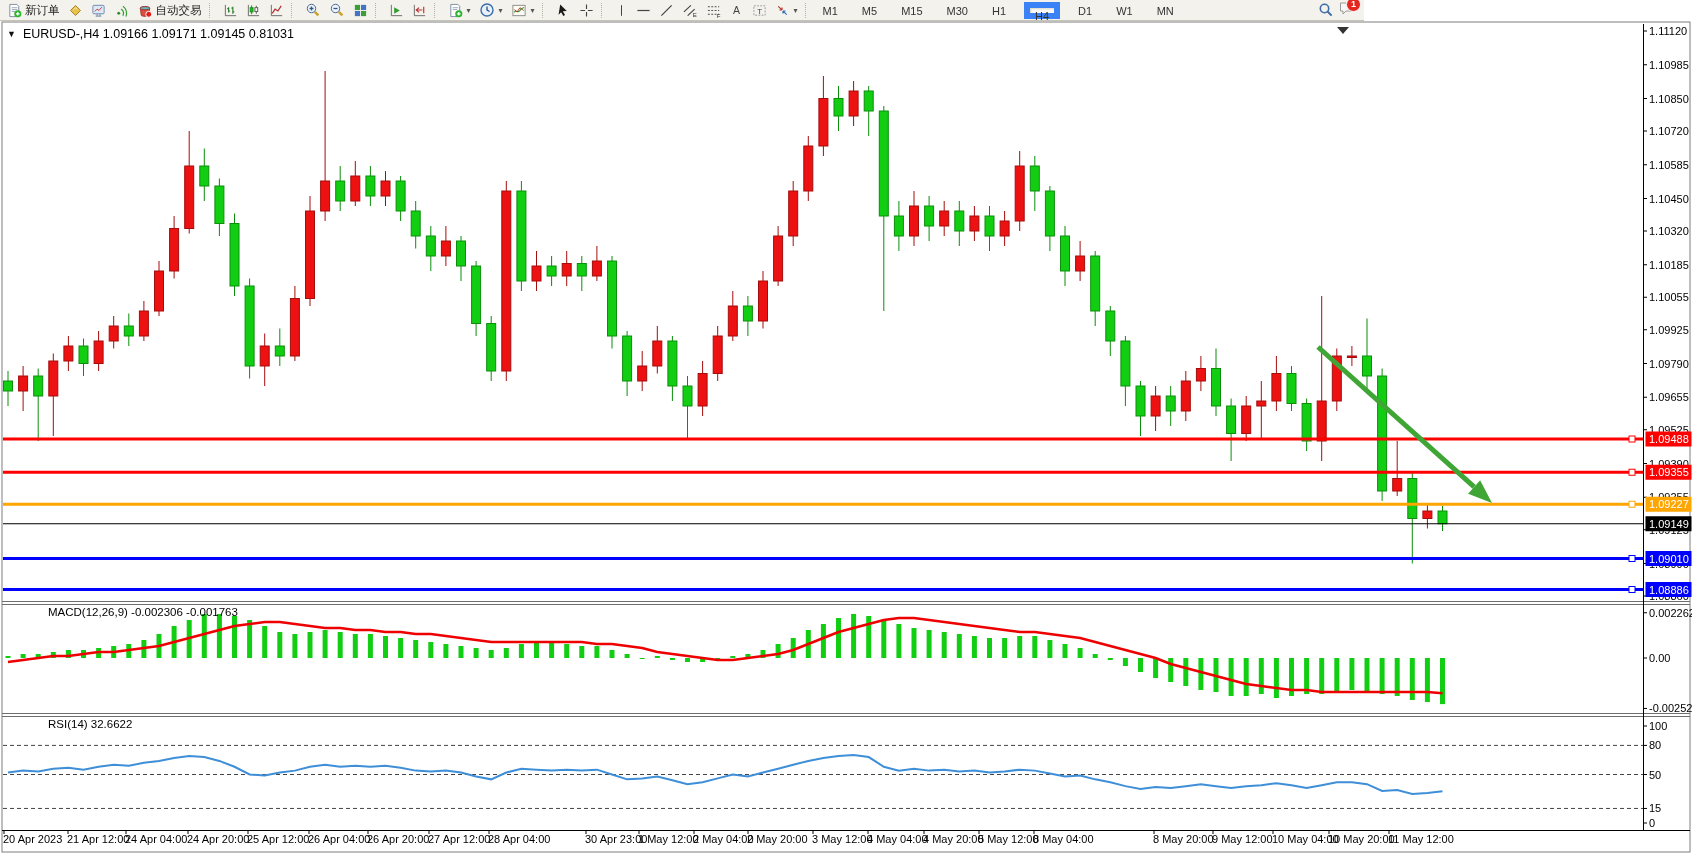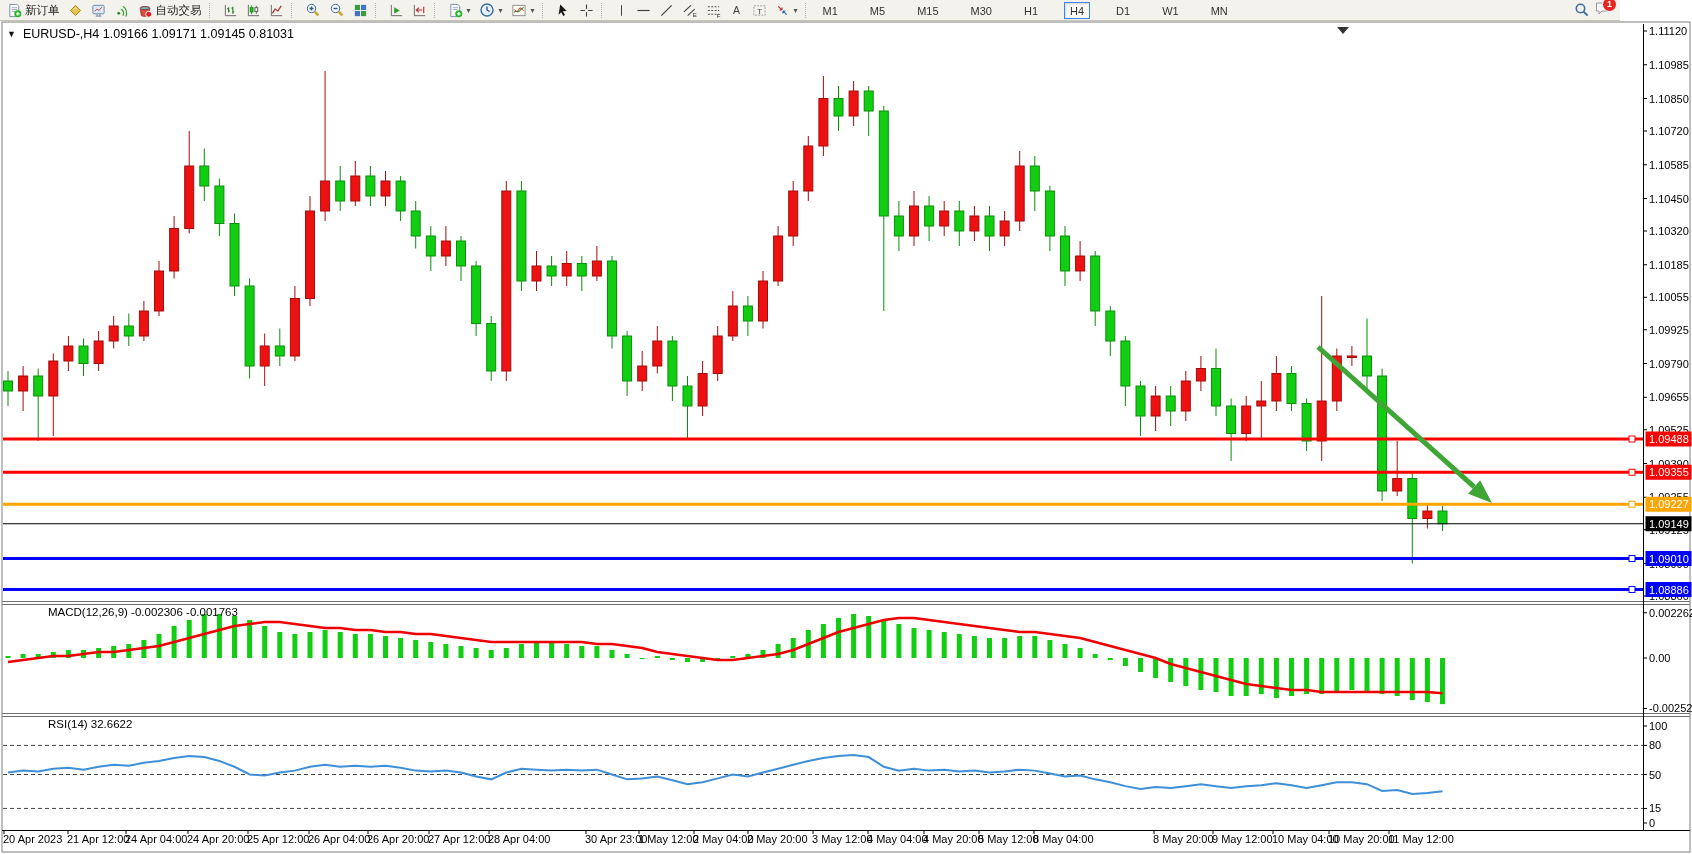--- a/index.html
+++ b/index.html
@@ -1,28 +1,28 @@
 <!DOCTYPE html>
 <html><head>
 <meta charset="utf-8">
 <style>
   html,body{margin:0;padding:0;background:#fff;width:1692px;height:854px;overflow:hidden;
     font-family:"Liberation Sans",sans-serif;-webkit-font-smoothing:antialiased;}
   .app{position:relative;width:1692px;height:854px;}
   
-  .toolbar{position:absolute;left:0;top:0;width:1620px;height:21px;background:#f4f2ec;
+  .toolbar{position:absolute;left:0;top:0;width:1364px;height:21px;background:#f4f2ec;
     border-bottom:1px solid #c7c3b6;display:flex;align-items:center;padding:0 3px;box-sizing:border-box;z-index:3;}
   .tb-btn{display:flex;align-items:center;gap:3px;height:19px;padding:0 3px;border:1px solid transparent;
     background:transparent;font-size:11.5px;color:#1a1a1a;font-family:inherit;cursor:default;}
   .tb-btn svg{display:block;}
   .tb-sep{width:6px;height:15px;border-left:1px dotted #b3af a2;border-left:1px dotted #b3afa2;margin:0 3px;}
   .caret{font-size:8px;color:#555;margin-left:1px;}
-  .tf-group{display:flex;align-items:center;gap:20px;margin-left:2px;}
+  .tf-group{display:flex;align-items:center;gap:12px;margin-left:2px;}
   .tf-btn{font-size:11px;color:#333;padding:0 5px;height:17px;line-height:17px;border:1px solid transparent;background:transparent;font-family:inherit;}
-  .tf-btn.active{background:#fbfaf7;border:1px solid #3b82f6;box-shadow:inset 1px 1px 2px #d9d5c9;}
+  .tf-btn.active{background:#fbfaf7;border:6px solid #3b82f6;box-shadow:inset 1px 1px 2px #d9d5c9;}
   .spacer{flex:1;}
   .chat-wrap{position:relative;margin-right:6px;}
   .badge{position:absolute;top:-3px;right:-6px;background:#e3261f;color:#fff;border-radius:8px;
     font-size:9px;min-width:13px;height:13px;line-height:13px;text-align:center;font-weight:bold;border:1px solid #fff;}
   
   .chart-window{position:absolute;left:0;top:0;width:1692px;height:854px;z-index:1;}
   .chart-window svg{position:absolute;left:0;top:0;}
   .chart-title{position:absolute;left:7px;top:27px;font-size:12.5px;color:#000;display:flex;align-items:center;gap:7px;z-index:2;}
   .chart-title .tri{font-size:9px;color:#111;}
   .ind-label{position:absolute;left:8px;font-size:11.5px;color:#000;z-index:2;margin-left:40px;}

